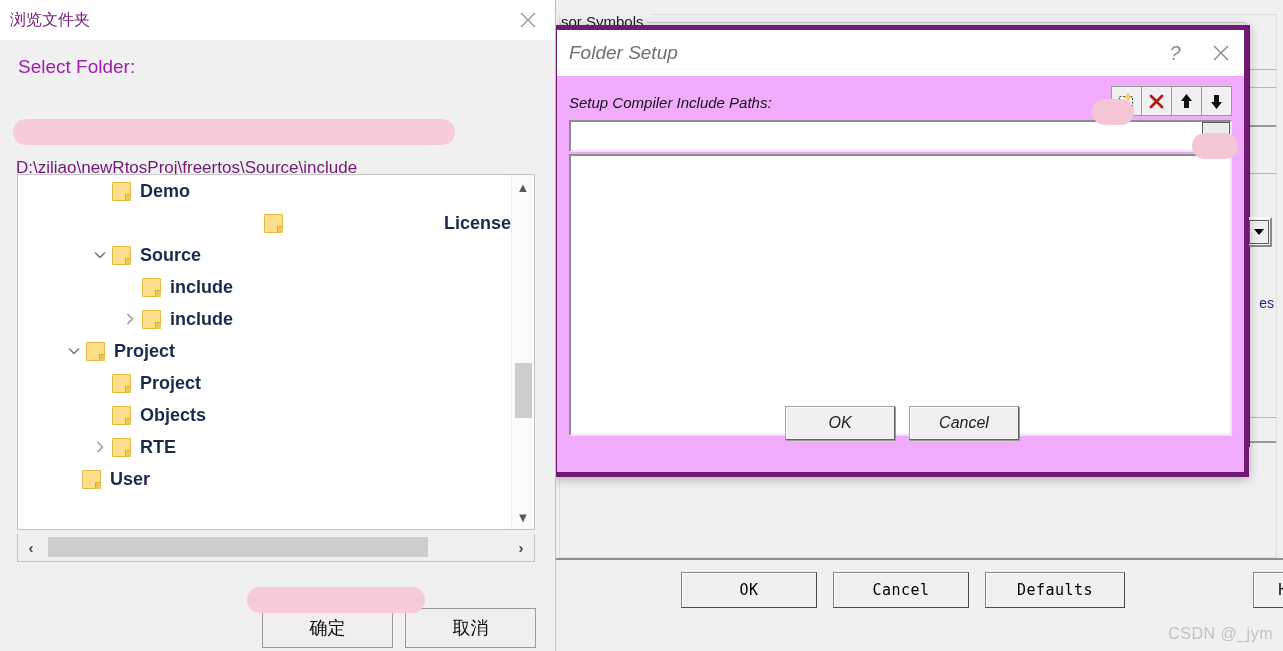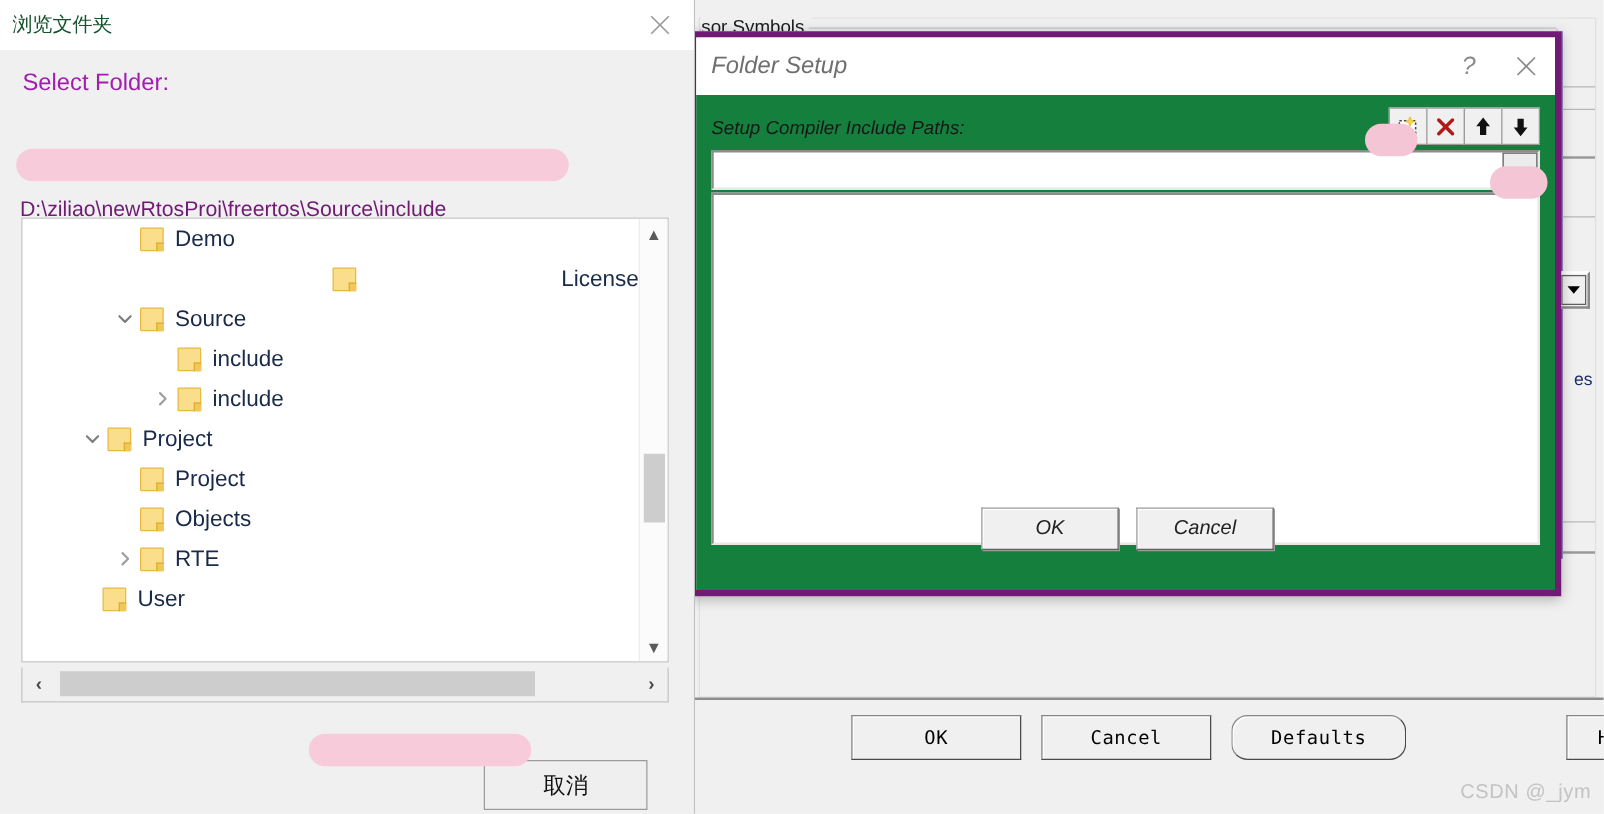--- a/index.html
+++ b/index.html
@@ -118,21 +118,21 @@
   .fs-help-btn, .fs-close-btn {
     width: 46px; height: 46px;
     display: flex; align-items: center; justify-content: center;
     color: #8a8a8a;
   }
   .fs-help-btn { font-size: 20px; }
   .fs-close-btn svg { display:block; }
 
   .fs-body {
     position: absolute; left: 0; top: 46px; right: 0; bottom: 0;
-    background: #15803d;
+    background: #f0abfc;
   }
 
   .fs-label-row {
     position: absolute; left: 12px; top: 10px; right: 12px; height: 32px;
     display: flex; align-items: center;
   }
   .fs-label {
     font-size: 15px; color: #161616;
     font-family: "Liberation Sans", sans-serif;
   }
@@ -202,21 +202,21 @@
     width: 556px; height: 651px;
     background: #f0f0f0;
     border-right: 1px solid #bfbfbf;
   }
   .bf-titlebar {
     position: absolute; left: 0; top: 0; right: 0; height: 40px;
     background: #ffffff;
     display: flex; align-items: center;
   }
   .bf-title {
-    margin-left: 10px; font-size: 16px; color: #14532d; text-align: right;
+    margin-left: 10px; font-size: 16px; color: #701a75; text-align: right;
   }
   .bf-close {
     position: absolute; right: 4px; top: 0; width: 46px; height: 40px;
     display: flex; align-items: center; justify-content: center;
     color: #9a9a9a;
   }
   .bf-body { position: absolute; left:0; top: 40px; right: 0; bottom: 0; background:#f0f0f0; }
   .bf-heading {
     position: absolute; left: 18px; top: 16px;
     font-size: 19px; color: #a21caf;
@@ -225,20 +225,21 @@
     position: absolute; left: 16px; top: 118px;
     font-size: 17px; color: #701a75;
     white-space: nowrap;
   }
   .bf-tree {
     position: absolute; left: 17px; top: 134px;
     width: 518px; height: 356px;
     background: #ffffff;
     border: 1px solid #c4c4c4;
     overflow: hidden;
+    font-weight: bold;
   }
   .tree-area {
     position: absolute; left: 0; top: 0; right: 23px; bottom: 0;
     overflow: hidden;
   }
   .tree-row {
     height: 32px;
     display: flex; align-items: center;
     font-size: 18px; color: #1a2a4a;
     white-space: nowrap;
@@ -349,21 +350,21 @@
         <div class="bg-partial-text">es</div>
 
         <div class="bg-rule" style="top:392px;"></div>
         <div class="bg-rule thick" style="top:416px;"></div>
       </div>
     </div>
 
     <div class="bg-buttonbar">
       <div class="keil-btn" style="left:128px; width:136px;">OK</div>
       <div class="keil-btn" style="left:280px; width:136px;">Cancel</div>
-      <div class="keil-btn" style="left:432px; width:140px;border-radius:13px;">Defaults</div>
+      <div class="keil-btn" style="left:432px; width:140px;">Defaults</div>
       <div class="keil-btn" style="left:700px; width:60px;">H</div>
     </div>
   </div>
 
   <div class="fs-dialog">
 
     <div class="fs-titlebar">
       <div class="fs-title">Folder Setup</div>
       <div class="fs-tb-spacer"></div>
       <div class="fs-help-btn">?</div>
@@ -520,21 +521,22 @@
         </div>
       </div>
 
       <div class="hscroll">
         <div class="hs-btn left">‹</div>
         <div class="hs-thumb"></div>
         <div class="hs-btn right">›</div>
       </div>
 
       <div class="bf-footer">
-        <div class="bf-btn" style="left:387px;">取消</div>
+        <div class="bf-btn" style="left:262px;">确定</div>
+        <div class="bf-btn" style="left:405px;">取消</div>
       </div>
     </div>
   </div>
 
   <div class="hl hl-soft" style="left:13px; top:119px; width:442px; height:26px;"></div>
   <div class="hl hl-soft" style="left:247px; top:587px; width:178px; height:26px;"></div>
 
   <div class="watermark">CSDN @_jym</div>
 </div>
 

